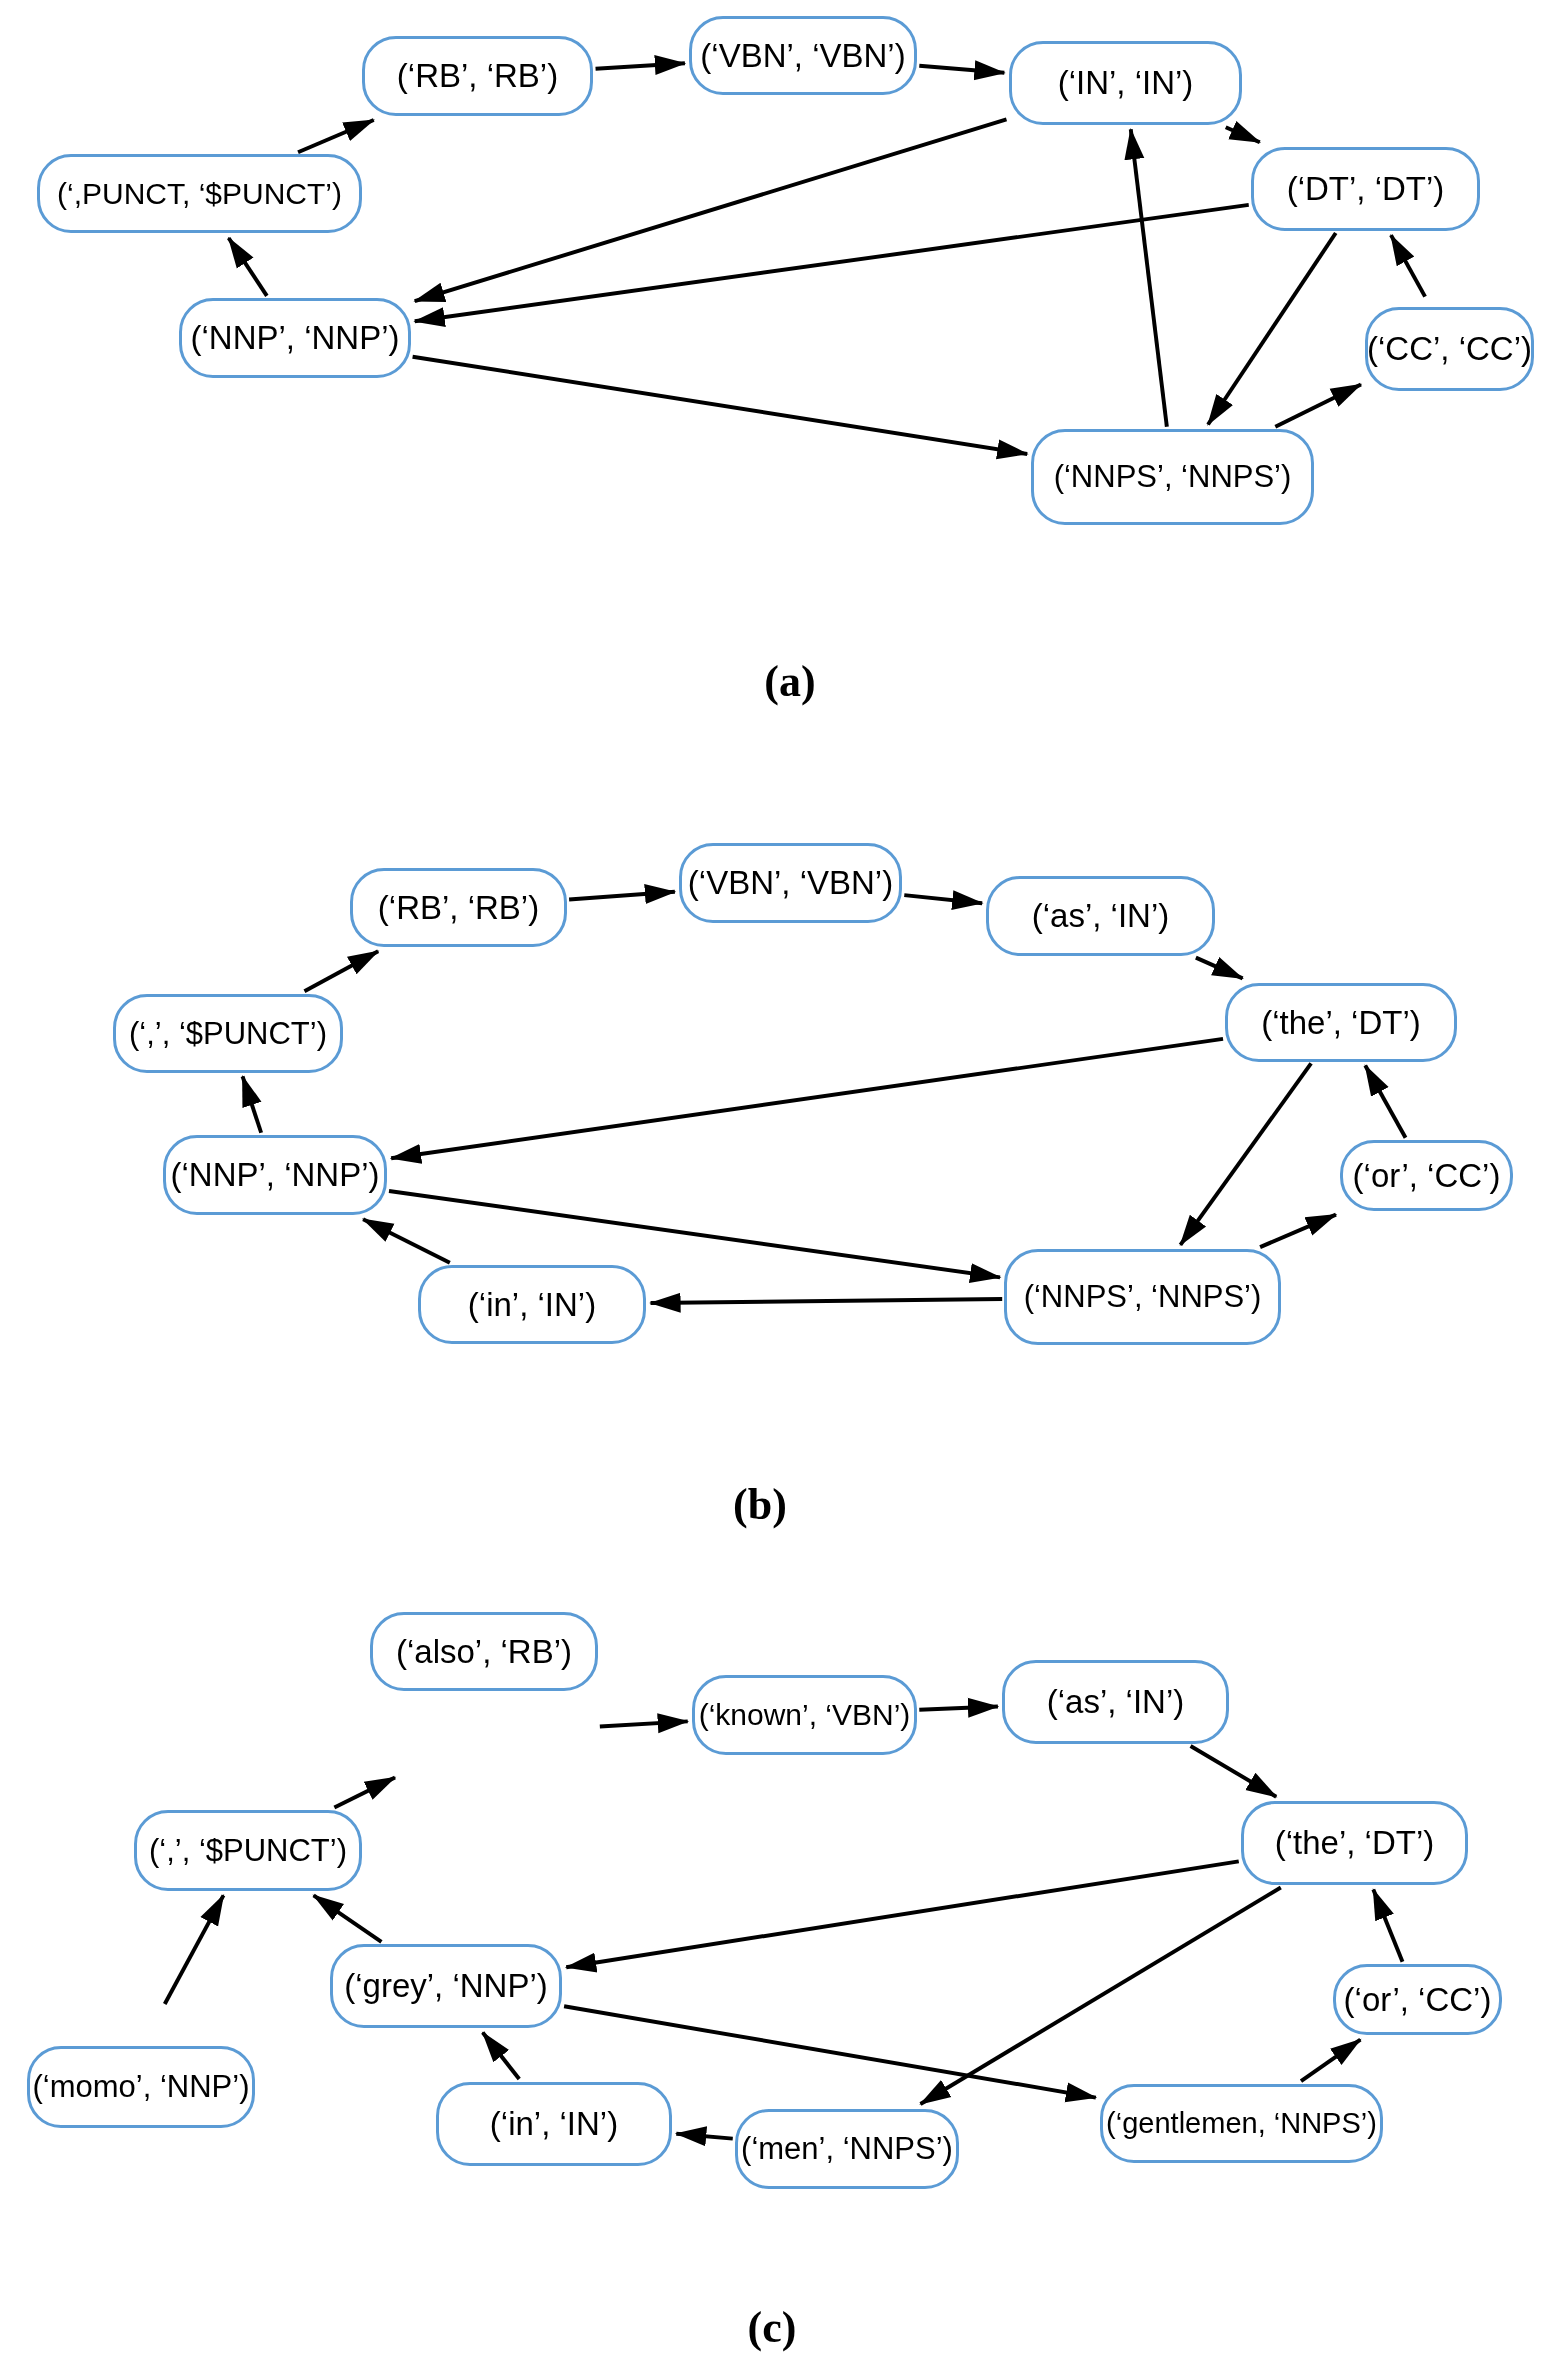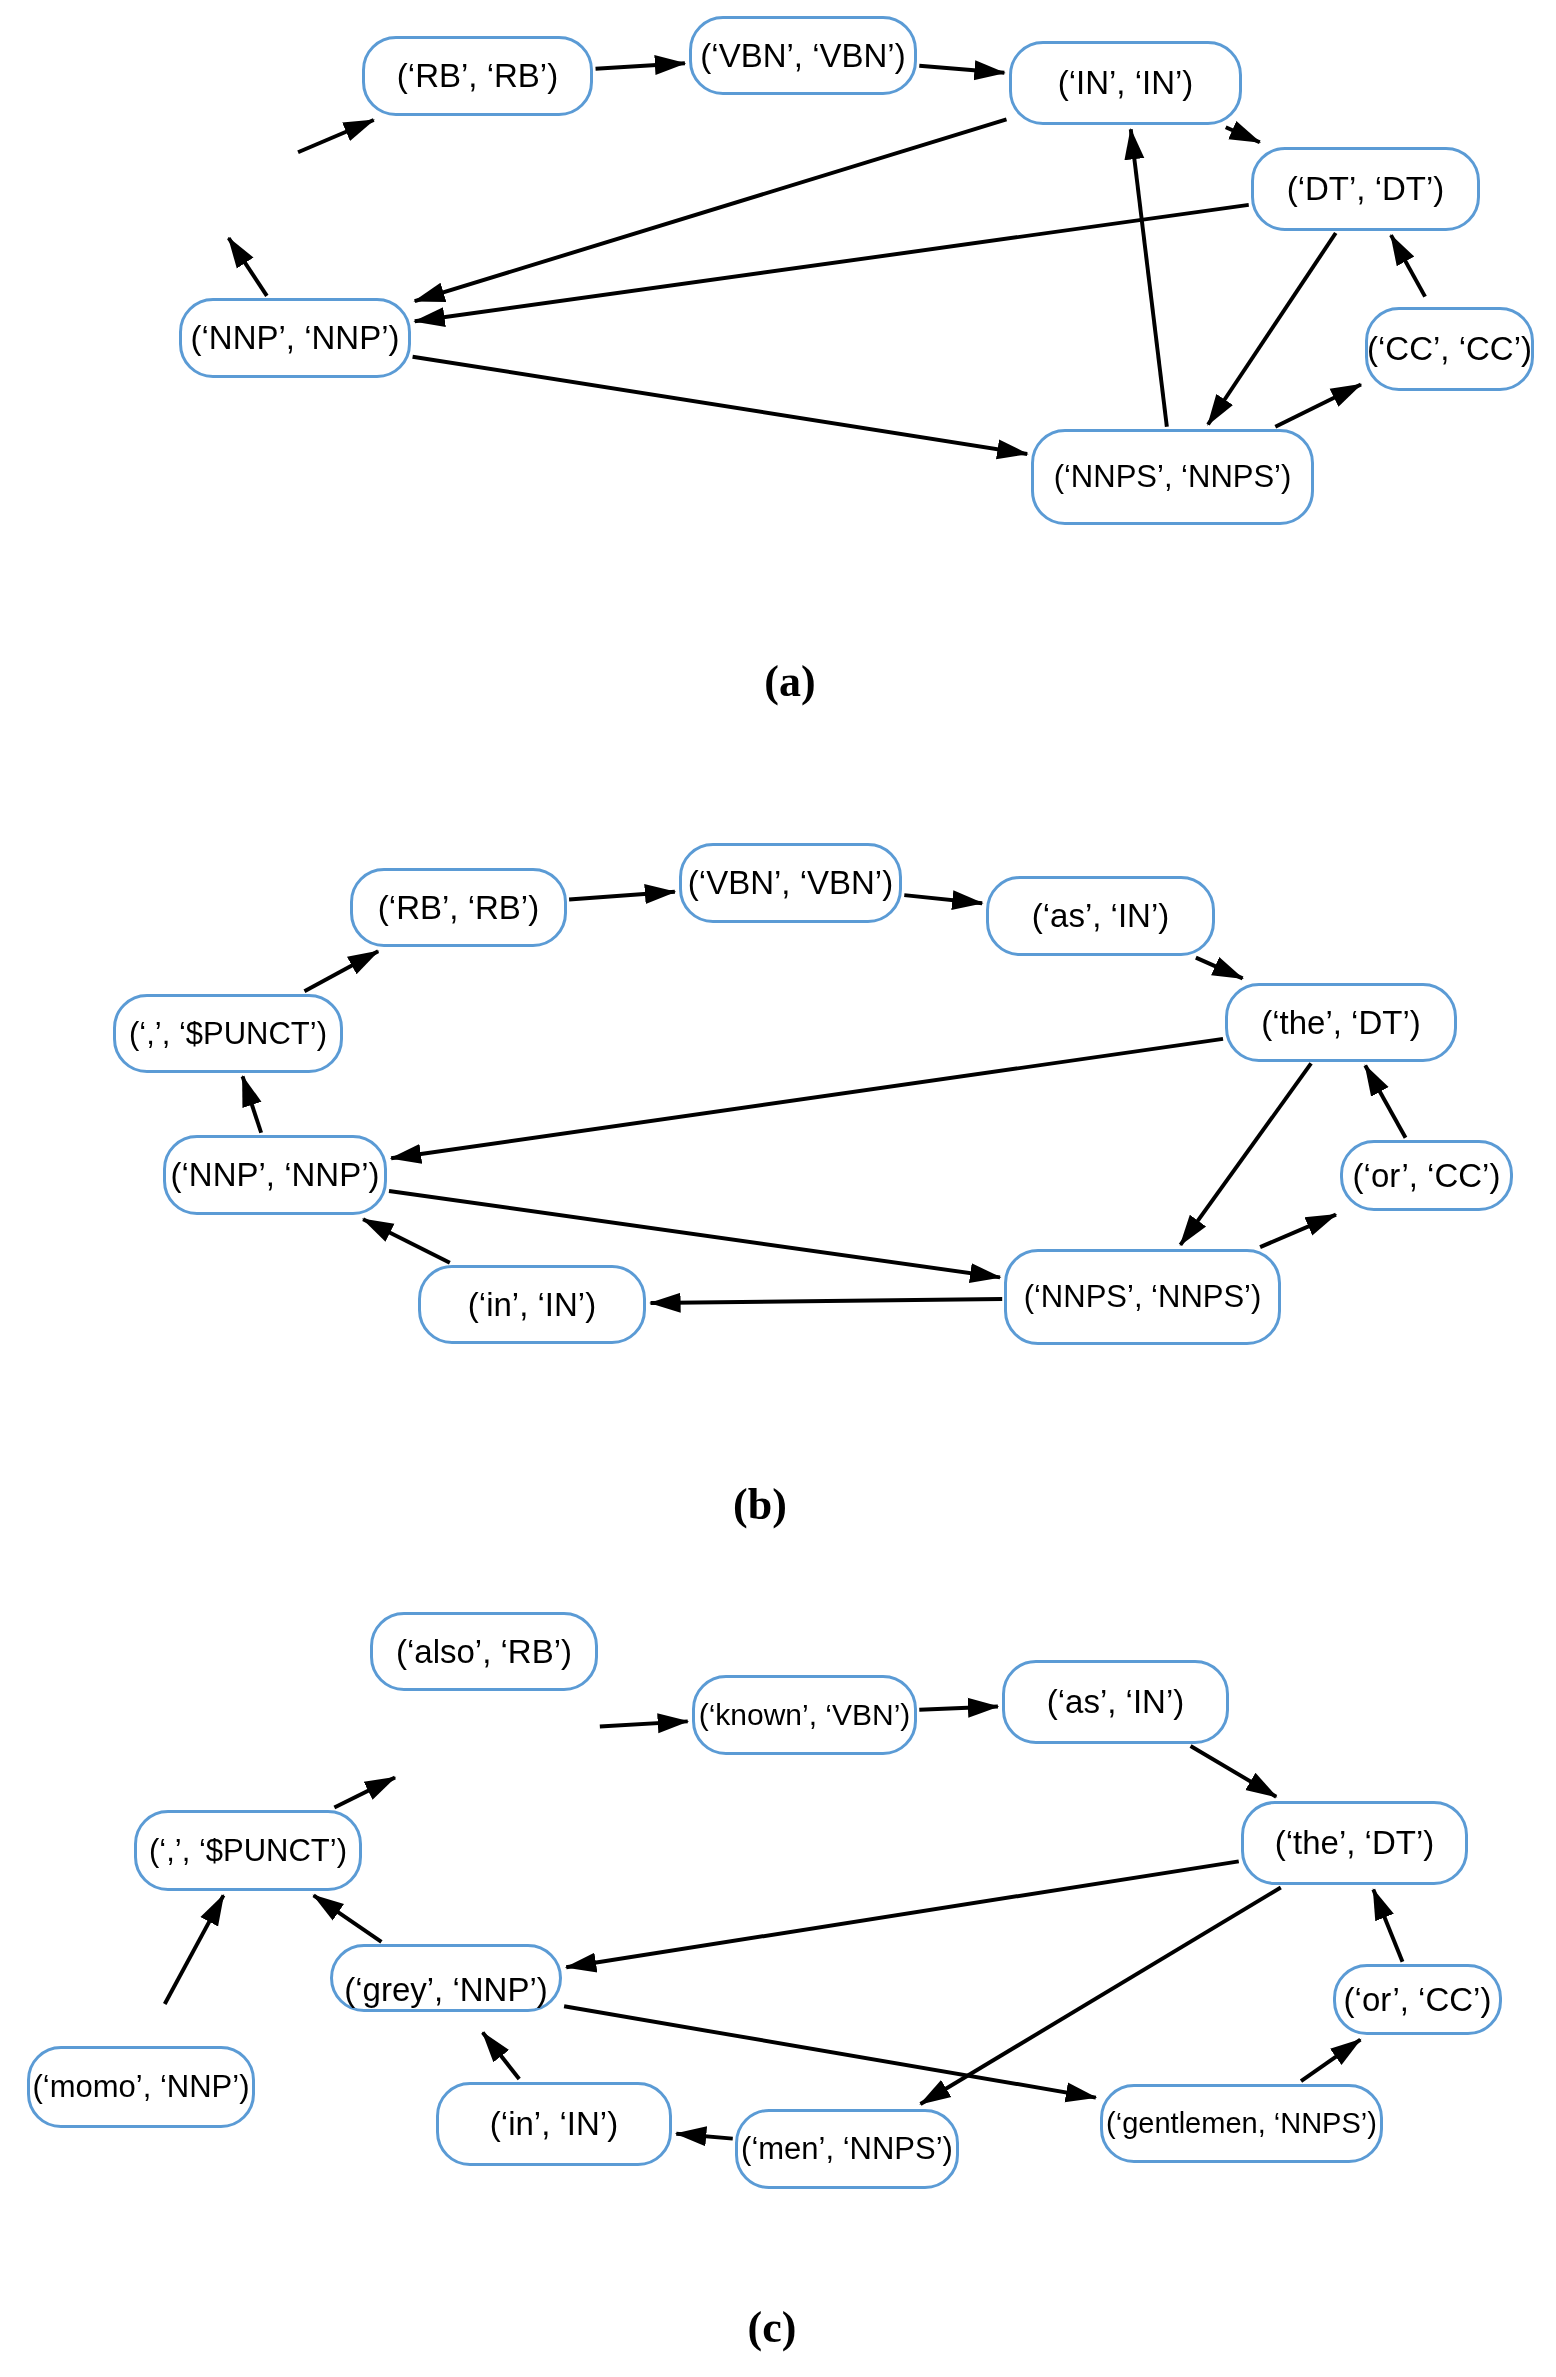--- a/index.html
+++ b/index.html
@@ -82,20 +82,23 @@
       <line x1="1286.0" y1="2392.4" x2="1396.0" y2="2387.8" stroke="#000000" stroke-width="5.5" marker-end="url(#arrow)"></line>
       <line x1="1665.6" y1="2443.0" x2="1785.4" y2="2514.0" stroke="#000000" stroke-width="5.5" marker-end="url(#arrow)"></line>
       <line x1="1962.1" y1="2745.0" x2="1921.3" y2="2644.0" stroke="#000000" stroke-width="5.5" marker-end="url(#arrow)"></line>
       <line x1="1733.0" y1="2604.5" x2="792.0" y2="2752.6" stroke="#000000" stroke-width="5.5" marker-end="url(#arrow)"></line>
       <line x1="1791.8" y1="2641.0" x2="1287.7" y2="2944.0" stroke="#000000" stroke-width="5.5" marker-end="url(#arrow)"></line>
       <line x1="1025.0" y1="2992.4" x2="946.0" y2="2985.6" stroke="#000000" stroke-width="5.5" marker-end="url(#arrow)"></line>
       <line x1="726.2" y1="2909.0" x2="675.1" y2="2844.0" stroke="#000000" stroke-width="5.5" marker-end="url(#arrow)"></line>
       <line x1="789.0" y1="2807.3" x2="1533.0" y2="2935.0" stroke="#000000" stroke-width="5.5" marker-end="url(#arrow)"></line>
       <line x1="1820.1" y1="2912.0" x2="1903.2" y2="2854.0" stroke="#000000" stroke-width="5.5" marker-end="url(#arrow)"></line>
     </svg>
+<div class="node" style="left: 37px; top: 154px; width: 325px; height: 79px; font-size: 30px;">
+      <span>(‘,PUNCT, ‘$PUNCT’)</span>
+    </div>
     <div class="node" style="left: 362px; top: 36px; width: 231px; height: 80px;">
       <span>(‘RB’, ‘RB’)</span>
     </div>
     <div class="node" style="left: 689px; top: 16.4px; width: 228px; height: 79px;">
       <span>(‘VBN’, ‘VBN’)</span>
     </div>
     <div class="node" style="left: 1009px; top: 41px; width: 233px; height: 84px;">
       <span>(‘IN’, ‘IN’)</span>
     </div>
     <div class="node" style="left: 1251px; top: 147px; width: 229px; height: 84px;">
@@ -150,21 +153,21 @@
     </div>
     <div class="node" style="left: 692px; top: 1675px; width: 225px; height: 80px; font-size: 30px;">
       <span>(‘known’, ‘VBN’)</span>
     </div>
     <div class="node" style="left: 1002px; top: 1660px; width: 227px; height: 84px;">
       <span>(‘as’, ‘IN’)</span>
     </div>
     <div class="node" style="left: 1241px; top: 1801px; width: 227px; height: 84px;">
       <span>(‘the’, ‘DT’)</span>
     </div>
-    <div class="node" style="left: 330px; top: 1944px; width: 232px; height: 68px; align-items: flex-end;">
+    <div class="node" style="left: 330px; top: 1944px; width: 232px; height: 84px;">
       <span>(‘grey’, ‘NNP’)</span>
     </div>
     <div class="node" style="left: 436px; top: 2082px; width: 236px; height: 84px;">
       <span>(‘in’, ‘IN’)</span>
     </div>
     <div class="node" style="left: 735px; top: 2109px; width: 224px; height: 80px; font-size: 31px;">
       <span>(‘men’, ‘NNPS’)</span>
     </div>
     <div class="node" style="left: 1100px; top: 2084px; width: 283px; height: 79px; font-size: 29px;">
       <span>(‘gentlemen, ‘NNPS’)</span>

